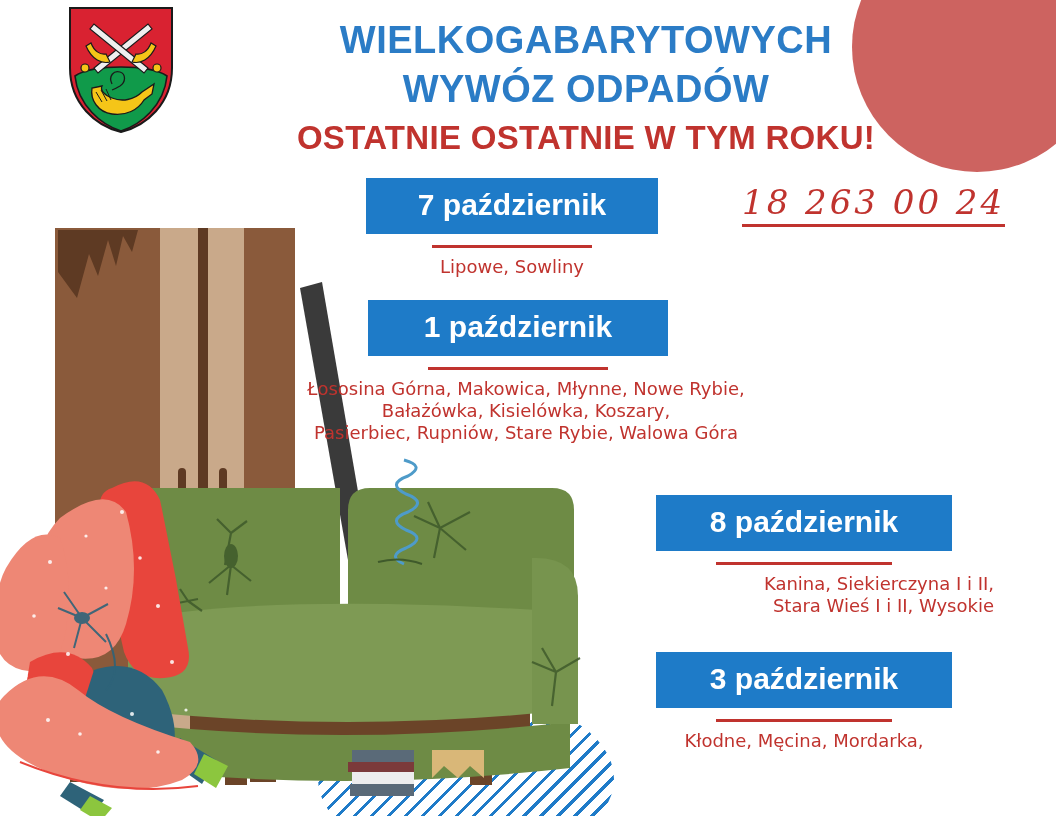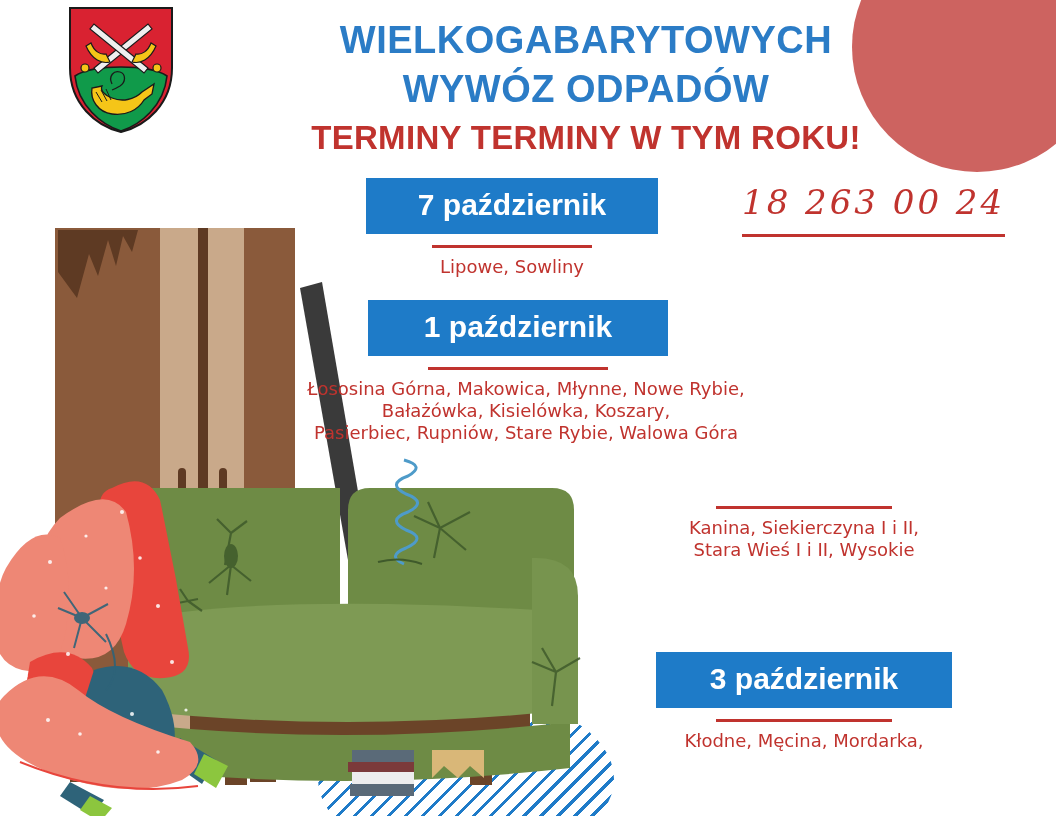--- a/index.html
+++ b/index.html
@@ -38,21 +38,21 @@
   .subtitle-line {
     color:#C0332E; font-weight:bold; font-size:33px;
     letter-spacing:0.3px; line-height:1.28; margin-top:4px;
   }
 
   
   .phone {
     position:absolute; left:742px; top:182px; z-index:8;
     color:#C0332E; font-size:34px; letter-spacing:3px;
     font-family:"DejaVu Serif", serif; font-style:italic;
-    border-bottom:3px solid #C0332E; padding-bottom:12px;
+    border-bottom:3px solid #C0332E; padding-bottom:2px;
     white-space:nowrap;
   }
 
   
   .block { position:absolute; z-index:8; }
   .badge {
     background:#1E7BC8; color:#ffffff; font-weight:bold;
     font-size:30px; padding:10px 25px 12px; display:block;
     text-align:center; white-space:nowrap;
   }
@@ -63,21 +63,21 @@
   }
   .places div { white-space:nowrap; }
 
   #block-0 { left:366px; top:178px; width:292px; }
   #block-0 .rule { width:160px; }
   #block-1 { left:368px; top:300px; width:300px; }
   #block-1 .rule { width:180px; }
   #block-1 .places { width:620px; margin-left:-152px; }
   #block-2 { left:656px; top:495px; width:296px; }
   #block-2 .rule { width:176px; }
-  #block-2 .places { width:380px; margin-left:-42px; }
+  #block-2 .places { width:380px; margin-left:-42px;text-align:right; }
   #block-3 { left:656px; top:652px; width:296px; }
   #block-3 .rule { width:176px; }
   #block-3 .places { width:380px; margin-left:-42px; }
 
   
   .illus { position:absolute; left:0; top:210px; width:620px; height:606px; z-index:4; }
   .armchair { position:absolute; left:-10px; top:466px; width:250px; height:350px; z-index:9; }
 </style>
 </head>
 <body>
@@ -101,21 +101,21 @@
     <g stroke="#1a1a1a" stroke-width="1.3" fill="#F5C518">
       <path d="M24 82 C22 94 30 106 44 108 C58 110 70 104 76 94 L84 88 L86 78 L74 86 C66 94 54 96 44 92 C36 89 32 84 34 80 Z"></path>
       <path d="M44 78 C40 70 46 64 52 66 C58 68 58 76 52 80 C47 83 44 84 44 84" fill="none"></path>
       <path d="M28 86 L34 96 M33 84 L39 95 M38 83 L43 94" fill="none" stroke-width="1"></path>
     </g>
   </svg>
 
   <div class="headings">
     <div class="title-line">WIELKOGABARYTOWYCH</div>
     <div class="title-line">WYWÓZ ODPADÓW</div>
-    <div class="subtitle-line">TERMINY TERMINY W TYM ROKU!</div>
+    <div class="subtitle-line">OSTATNIE OSTATNIE W TYM ROKU!</div>
   </div>
 
   <div class="phone">18 263 00 24</div>
 
   <svg class="illus" viewBox="0 0 620 606">
 
     <g>
       <rect x="55" y="18" width="240" height="510" fill="#8A5A3B"></rect>
       <path d="M58 20 h80 l-6 22 l-9 -16 l-7 30 l-8 -26 l-10 36 l-9 -22 l-12 44 l-19 -26 Z" fill="#5E3A23"></path>
       <rect x="160" y="18" width="38" height="510" fill="#C9A98A"></rect>
@@ -210,20 +210,21 @@
     <span class="badge">1 październik</span>
     <div class="rule"></div>
     <div class="places">
       <div>Łososina Górna, Makowica, Młynne, Nowe Rybie,</div>
       <div>Bałażówka, Kisielówka, Koszary,</div>
       <div>Pasierbiec, Rupniów, Stare Rybie, Walowa Góra</div>
     </div>
   </div>
 
   <div class="block" id="block-2">
+    <span class="badge">8 październik</span>
     <div class="rule"></div>
     <div class="places">
       <div>Kanina, Siekierczyna I i II,</div>
       <div>Stara Wieś I i II, Wysokie</div>
     </div>
   </div>
 
   <div class="block" id="block-3">
     <span class="badge">3 październik</span>
     <div class="rule"></div>

